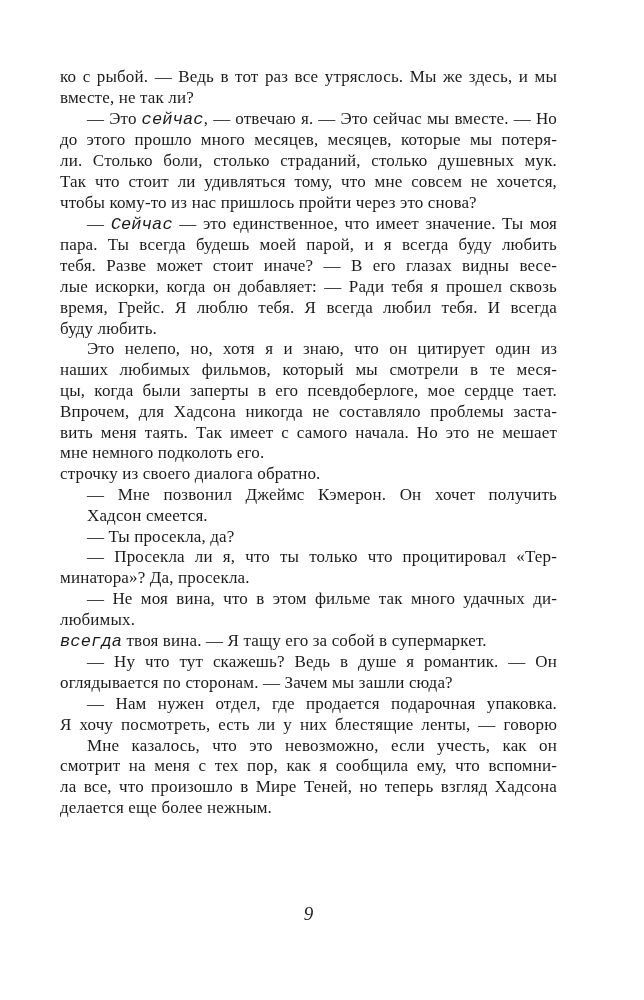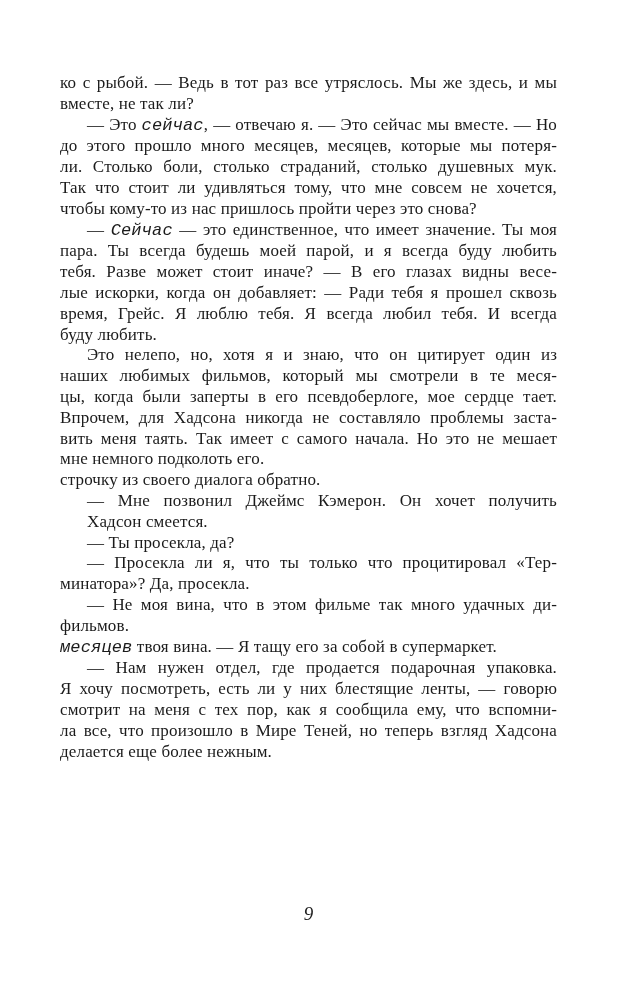--- a/index.html
+++ b/index.html
@@ -15,21 +15,21 @@
     overflow: hidden;
   }
   .page {
     position: absolute;
     inset: 0;
     background: #ffffff;
   }
   .text-block {
     position: absolute;
     left: 60px;
-    top: 73px;
+    top: 67px;
     width: 497px;
     font-size: 17px;
     line-height: 20.8px;
     color: #1b1b1b;
     letter-spacing: 0.15px;
   }
   .para {
     margin: 0;
     padding: 0;
   }
@@ -100,29 +100,34 @@
       </div>
       <div class="para">
         <div class="line last indent"><span class="seg">— Ты просекла, да?</span></div>
       </div>
       <div class="para">
         <div class="line indent"><span class="seg">— Просекла ли я, что ты только что процитировал «Тер-</span></div>
         <div class="line last"><span class="seg">минатора»? Да, просекла.</span></div>
       </div>
       <div class="para">
         <div class="line indent"><span class="seg">— Не моя вина, что в этом фильме так много удачных ди-</span></div>
-        <div class="line last"><span class="seg">фильмов.</span></div>
+        <div class="line last"><span class="seg">любимых.</span></div>
       </div>
       <div class="para">
-        <div class="line last"><span class="seg it">месяцев</span><span class="seg"> твоя вина. — Я тащу его за собой в супермаркет.</span></div>
+        <div class="line last"><span class="seg it">всегда</span><span class="seg"> твоя вина. — Я тащу его за собой в супермаркет.</span></div>
+      </div>
+      <div class="para">
+        <div class="line indent"><span class="seg">— Ну что тут скажешь? Ведь в душе я романтик. — Он</span></div>
+        <div class="line last"><span class="seg">оглядывается по сторонам. — Зачем мы зашли сюда?</span></div>
       </div>
       <div class="para">
         <div class="line indent"><span class="seg">— Нам нужен отдел, где продается подарочная упаковка.</span></div>
         <div class="line"><span class="seg">Я хочу посмотреть, есть ли у них блестящие ленты, — говорю</span></div>
       </div>
       <div class="para">
+        <div class="line indent"><span class="seg">Мне казалось, что это невозможно, если учесть, как он</span></div>
         <div class="line"><span class="seg">смотрит на меня с тех пор, как я сообщила ему, что вспомни-</span></div>
         <div class="line"><span class="seg">ла все, что произошло в Мире Теней, но теперь взгляд Хадсона</span></div>
         <div class="line last"><span class="seg">делается еще более нежным.</span></div>
       </div>
     </div>
   <div class="folio">9</div>
 </div>
 
 </body></html>

